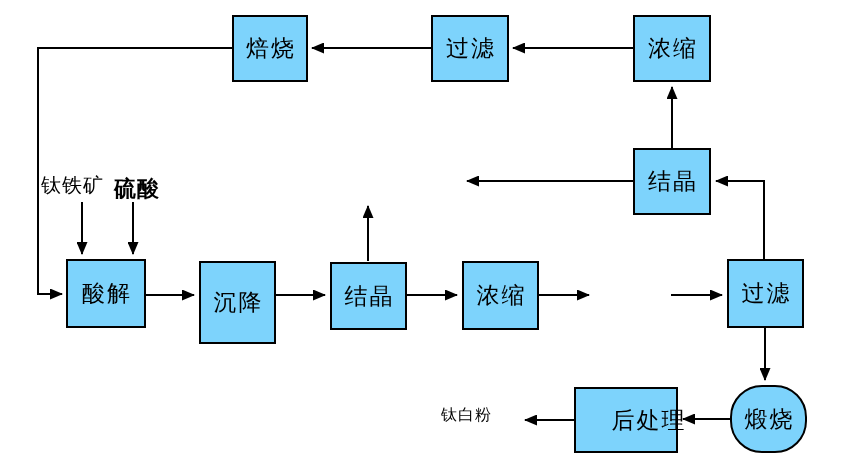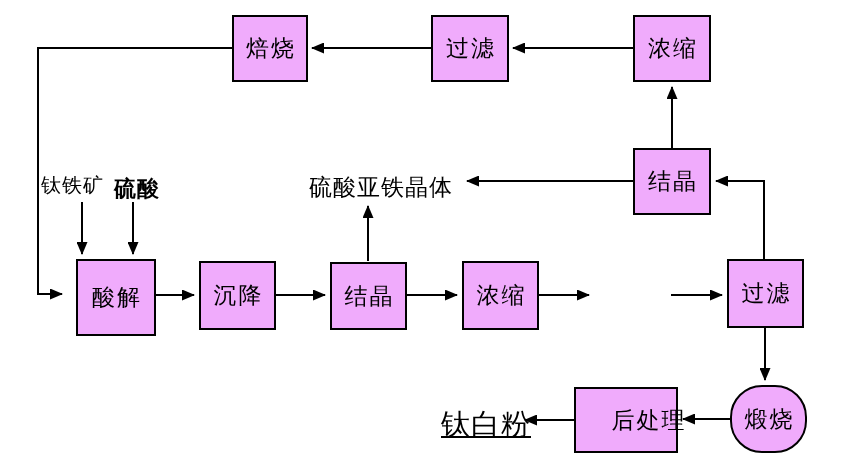--- a/index.html
+++ b/index.html
@@ -19,21 +19,21 @@
     position: absolute;
     left: 0;
     top: 0;
     width: 854px;
     height: 471px;
   }
   .node {
     position: absolute;
     box-sizing: border-box;
     border: 2px solid #000000;
-    background: #f0abfc;
+    background: #7dd3fc;
     display: flex;
     align-items: center;
     justify-content: center;
     font-size: 23px;
     letter-spacing: 2px;
     text-indent: 2px;
     color: #000000;
     white-space: nowrap;
     z-index: 2;
   }
@@ -42,34 +42,34 @@
     color: #000000;
     white-space: nowrap;
     z-index: 2;
   }
 
   
   .n-roasting            { left: 232px; top: 15px;  width: 76px;  height: 67px; }
   .n-filtration-top      { left: 431px; top: 15px;  width: 78px;  height: 67px; }
   .n-concentration-top   { left: 633px; top: 15px;  width: 78px;  height: 67px; }
   .n-crystallization-rt  { left: 633px; top: 148px; width: 78px;  height: 67px; }
-  .n-acid-dissolution    { left: 76px;  top: 259px; width: 80px;  height: 77px; }
-  .n-sedimentation       { left: 199px; top: 261px; width: 77px;  height: 69px; }
+  .n-acid-dissolution    { left: 66px;  top: 259px; width: 80px;  height: 69px; }
+  .n-sedimentation       { left: 199px; top: 261px; width: 77px;  height: 83px; }
   .n-crystallization     { left: 330px; top: 262px; width: 77px;  height: 68px; }
   .n-concentration       { left: 462px; top: 261px; width: 77px;  height: 69px; }
   .n-hydrolysis          { left: 594px; top: 259px; width: 77px;  height: 70px; }
   .n-filtration          { left: 727px; top: 259px; width: 77px;  height: 69px; }
   .n-calcination         { left: 730px; top: 385px; width: 77px;  height: 68px; border-radius: 32px; }
   .n-post-treatment      { left: 574px; top: 387px; width: 104px; height: 66px; padding-left: 44px; }
 
   
   .l-ilmenite        { left: 41px;  top: 172px; font-size: 20px; letter-spacing: 1px; }
   .l-sulfuric-acid   { left: 114px; top: 174px; font-size: 22px; letter-spacing: 1px; font-weight: bold; }
   .l-ferrous-sulfate { left: 309px; top: 172px; font-size: 23px; letter-spacing: 1px; }
-  .l-titanium-white  { left: 441px; top: 405px; font-size: 29px; letter-spacing: 1px; text-decoration: underline; }
+  .l-titanium-white  { left: 441px; top: 405px; font-size: 16px; letter-spacing: 1px; }
 
   .connectors path {
     stroke: #000000;
     stroke-width: 2;
     fill: none;
   }
 </style>
 </head>
 <body>
 
@@ -108,16 +108,15 @@
   <div class="node n-acid-dissolution">酸解</div>
   <div class="node n-sedimentation">沉降</div>
   <div class="node n-crystallization">结晶</div>
   <div class="node n-concentration">浓缩</div>
   <div class="node n-filtration">过滤</div>
   <div class="node n-calcination">煅烧</div>
   <div class="node n-post-treatment">后处理</div>
 
   <div class="flabel l-ilmenite">钛铁矿</div>
   <div class="flabel l-sulfuric-acid">硫酸</div>
-  <div class="flabel l-ferrous-sulfate">硫酸亚铁晶体</div>
   <div class="flabel l-titanium-white">钛白粉</div>
 
 </div>
 
 </body></html>

